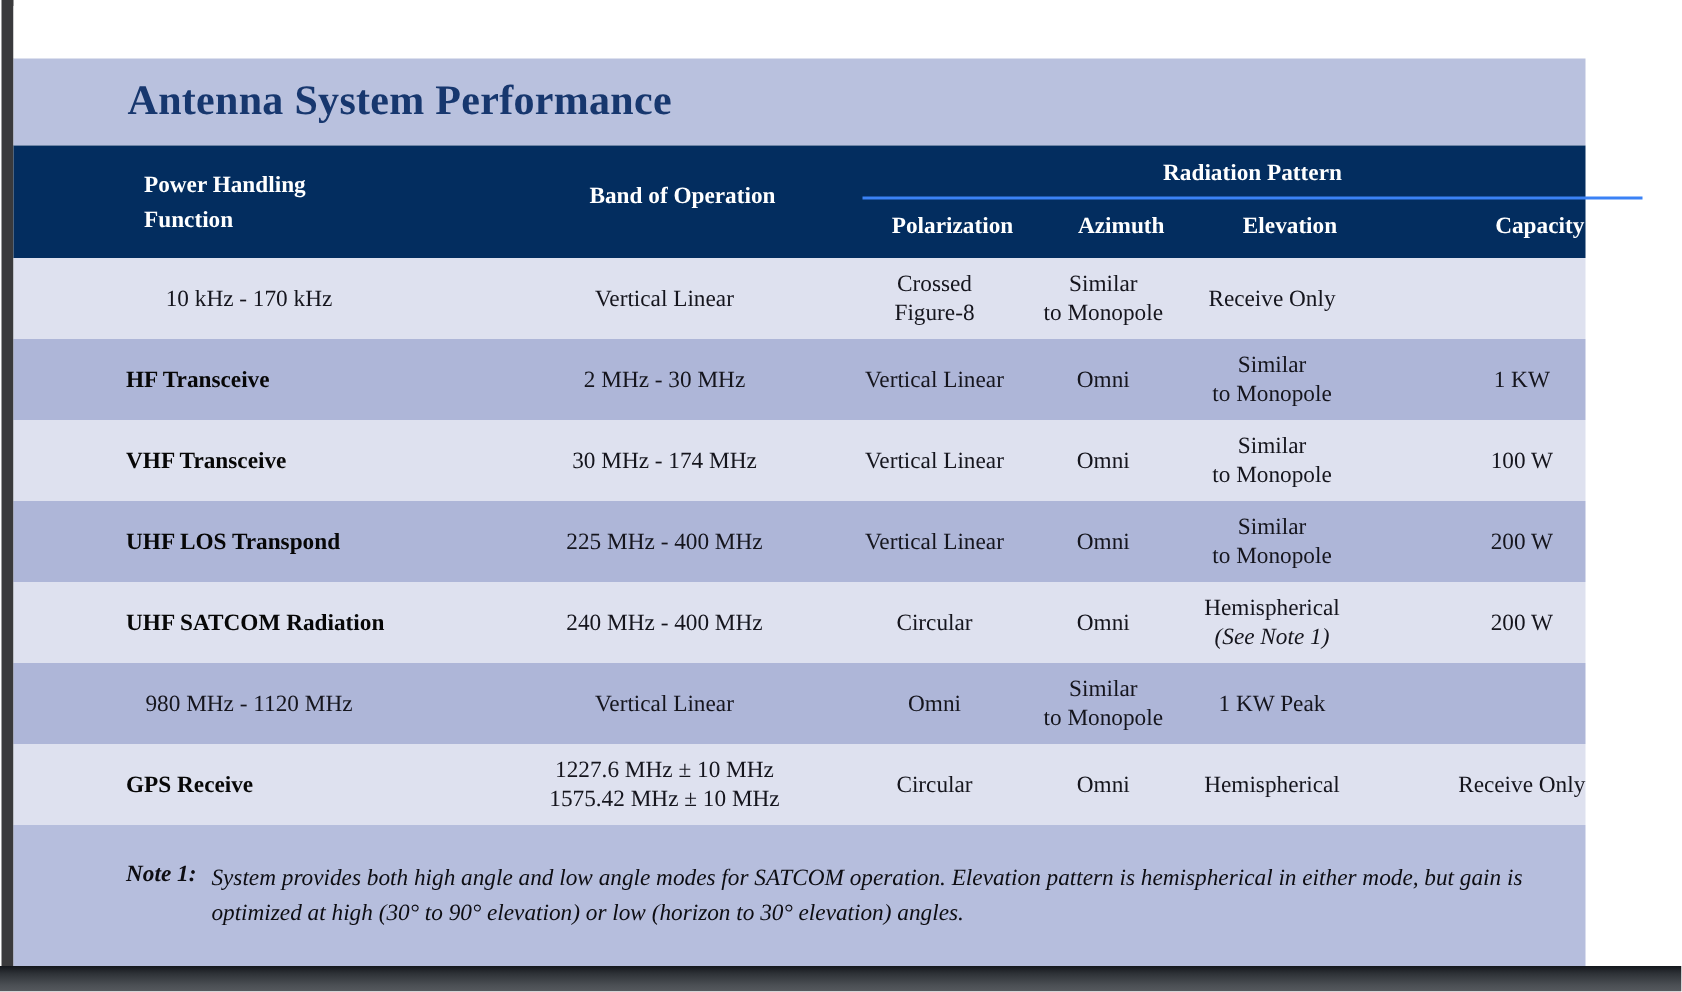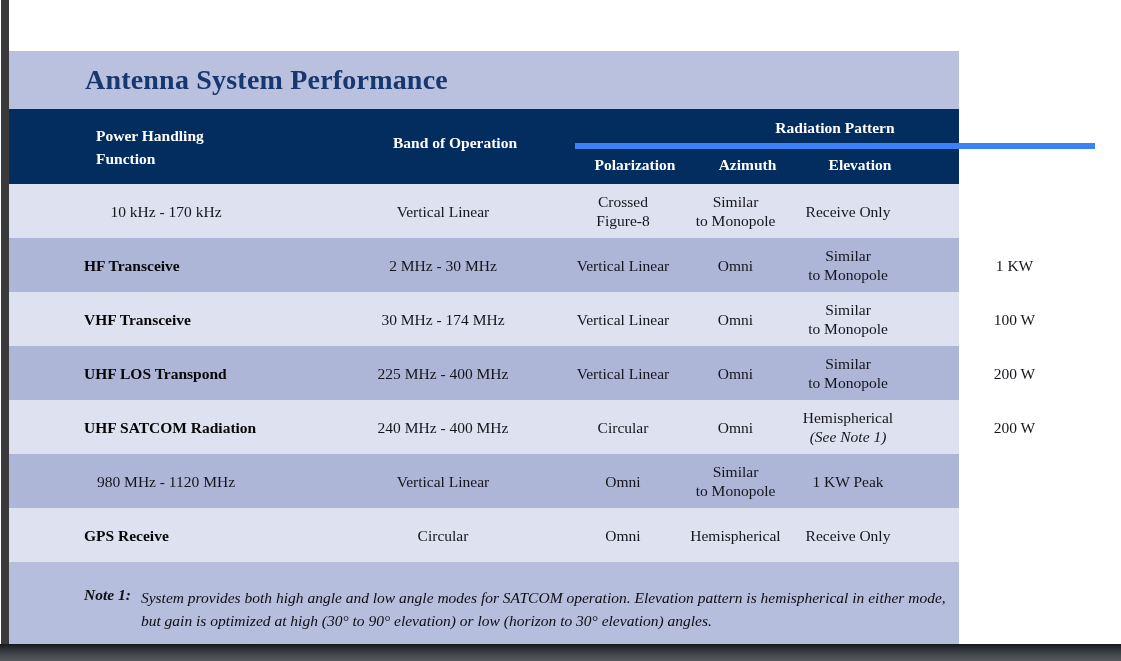--- a/index.html
+++ b/index.html
@@ -2,35 +2,35 @@
 <html><head>
 <meta charset="utf-8">
 <style>
   html,body{margin:0;padding:0;}
   body{width:1121px;height:661px;overflow:hidden;background:#ffffff;
        font-family:"Liberation Serif","DejaVu Serif",serif;}
   .stage{position:relative;width:1121px;height:661px;background:#ffffff;overflow:hidden;}
 
   .left-strip{position:absolute;left:1px;top:0;width:8px;height:644px;background:#3a3a3c;}
 
-  .page{position:absolute;left:9px;top:16px;width:950px;height:644px;}
+  .page{position:absolute;left:9px;top:4px;width:1048px;height:644px;}
 
   .top-margin{height:35px;background:#ffffff;}
 
   .title-band{height:58px;background:#b9c1de;display:flex;align-items:center;}
   .title-band h1{margin:0;padding-left:76px;font-size:28px;font-weight:bold;color:#17376e;letter-spacing:0.2px;}
 
   
   .thead,.row{display:grid;grid-template-columns:314px 240px 120px 105px 120px 213px;}
 
   .thead{height:75px;background:#032d5f;color:#ffffff;font-weight:bold;font-size:15.5px;padding-left:12px;}
   .th-func{display:flex;align-items:center;padding-left:75px;white-space:pre-line;line-height:23px;}
   .th-band{display:flex;align-items:center;justify-content:center;padding-bottom:8px;}
   .th-group{grid-column:3 / 7;display:flex;flex-direction:column;}
-  .rp-head{height:30px;margin:4px 38px 0 0;border-bottom:6px solid #3b82f6;
+  .rp-head{height:30px;margin:4px 38px 0 0;border-bottom:2px solid #3b82f6;
            display:flex;align-items:center;justify-content:center;}
   .rp-sub{flex:1;display:grid;grid-template-columns:120px 105px 120px 213px;}
   .rp-sub .th{display:flex;align-items:center;justify-content:center;padding-bottom:4px;}
 
   .row{height:54px;font-size:15.5px;color:#15151d;}
   .row.light{background:#dee1ef;}
   .row.dark{background:#aeb6d8;}
   .cell{display:flex;align-items:center;justify-content:center;text-align:center;line-height:19px;}
   .c-func{justify-content:flex-start;text-align:left;padding-left:75px;font-weight:bold;color:#070707;}
   .ml{white-space:pre-line;}
@@ -147,20 +147,22 @@
       <div class="cell c-elev">
         <span class="ml">Similar
 to Monopole</span>
 
       </div>
       <div class="cell">1 KW Peak</div>
     </div>
 
     <div class="row light">
       <div class="cell c-func">GPS Receive</div>
+      <div class="cell ml">1227.6 MHz ± 10 MHz
+1575.42 MHz ± 10 MHz</div>
       <div class="cell">Circular</div>
       <div class="cell ml">Omni</div>
       <div class="cell c-elev">
         <span class="ml">Hemispherical</span>
 
       </div>
       <div class="cell">Receive Only</div>
     </div>
 
     <div class="note-band">

